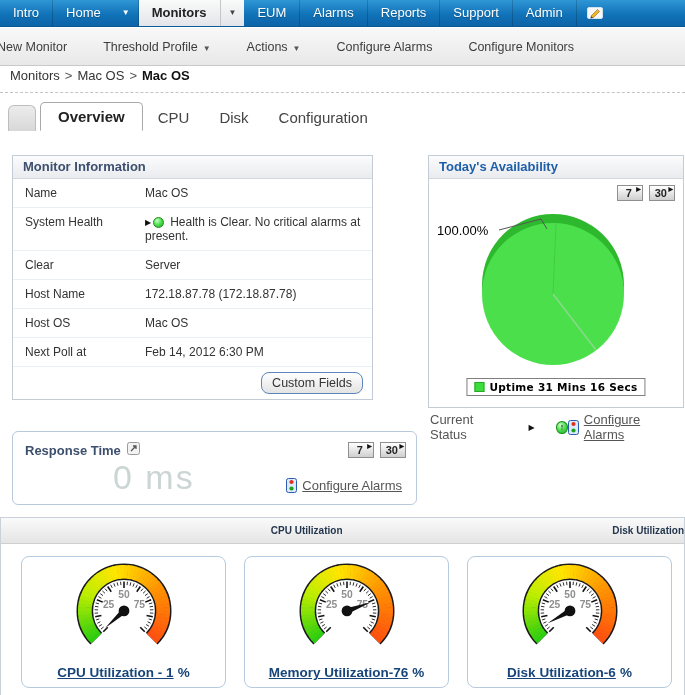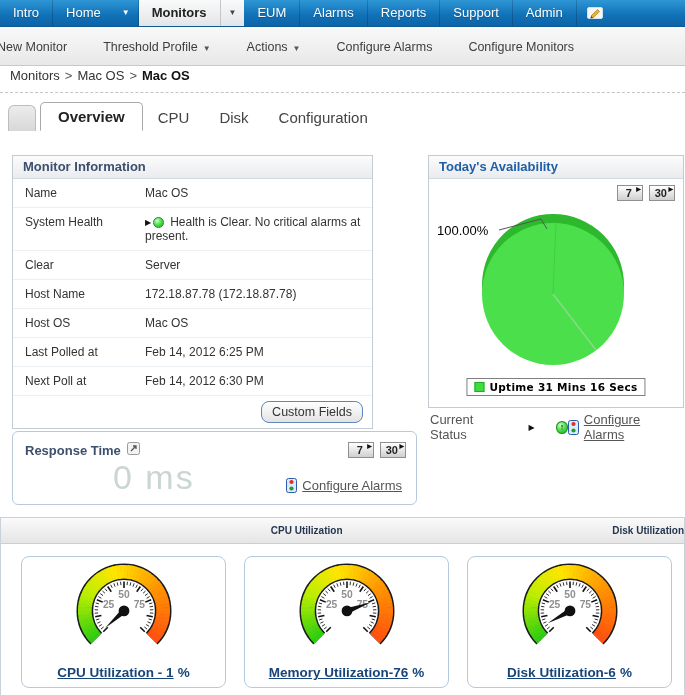--- a/index.html
+++ b/index.html
@@ -170,24 +170,20 @@
     <div class="mi-label">Clear</div>
     <div class="mi-value">Server</div>
   </div>
   <div class="mi-row">
     <div class="mi-label">Host Name</div>
     <div class="mi-value">172.18.87.78 (172.18.87.78)</div>
   </div>
   <div class="mi-row">
     <div class="mi-label">Host OS</div>
     <div class="mi-value">Mac OS</div>
-  </div>
-  <div class="mi-row">
-    <div class="mi-label">Last Polled at</div>
-    <div class="mi-value">Feb 14, 2012 6:25 PM</div>
   </div>
   <div class="mi-row">
     <div class="mi-label">Next Poll at</div>
     <div class="mi-value">Feb 14, 2012 6:30 PM</div>
   </div>
   <div class="mi-footer">
     <span class="btn">Custom Fields</span>
   </div>
 </div>
 

